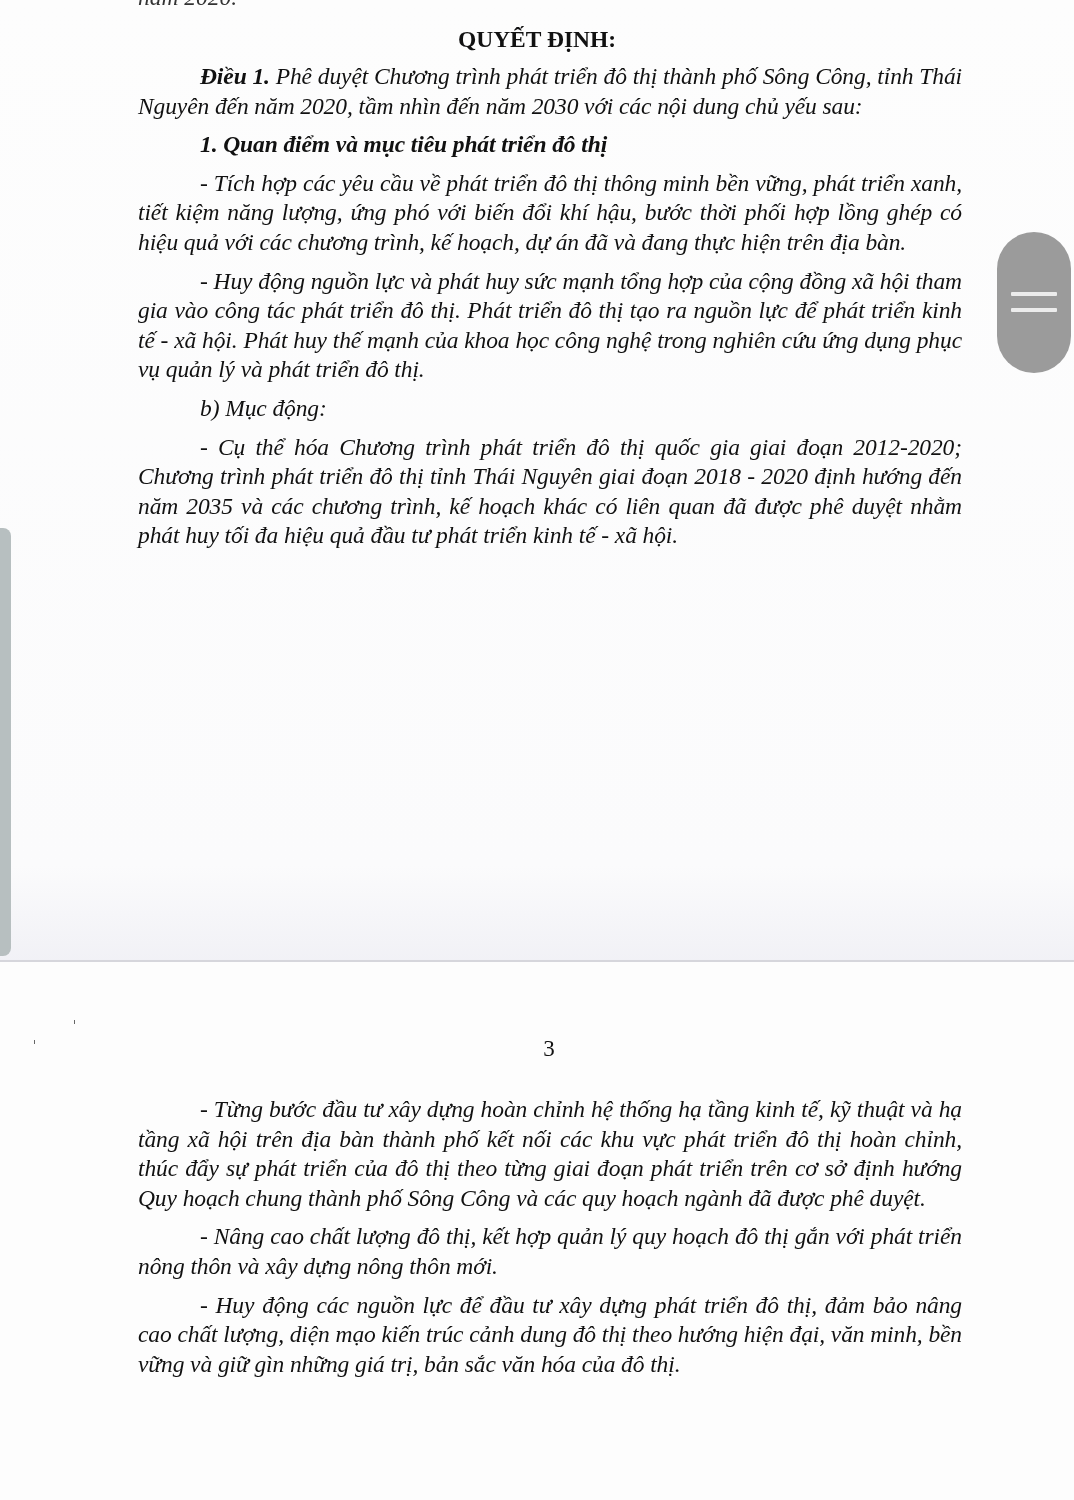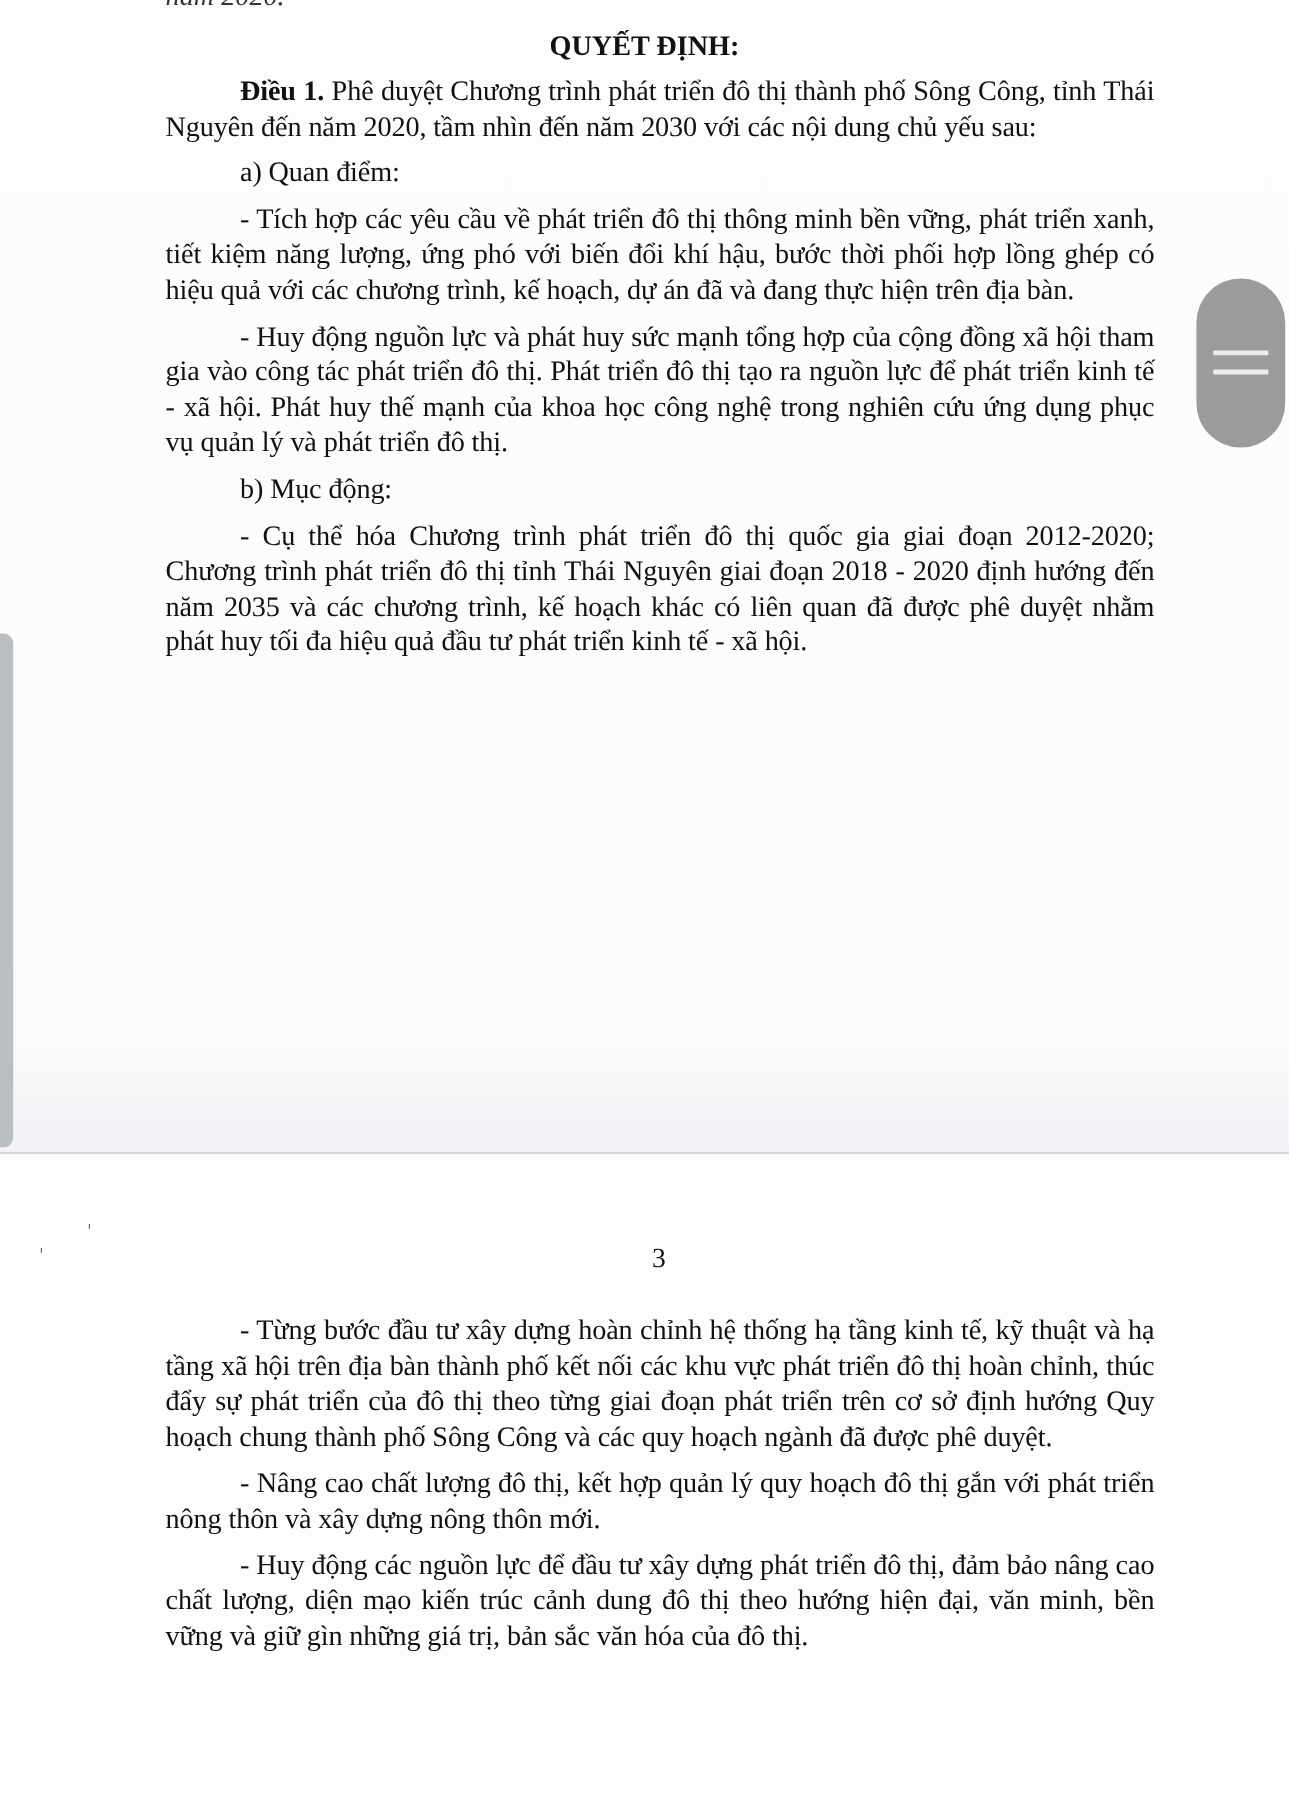--- a/index.html
+++ b/index.html
@@ -40,20 +40,21 @@
     background: #fdfdfd;
   }
   .text-block {
     position: absolute;
     left: 138px;
     width: 824px;
     font-size: 23.5px;
     line-height: 29.6px;
     text-align: justify;
     letter-spacing: -0.1px;
+    font-style: italic;
   }
   .text-block p {
     margin: 0;
   }
   .indent {
     text-indent: 62px;
   }
   .cut-top {
     position: absolute;
     left: 138px;
@@ -121,21 +122,21 @@
 <div class="page page-top"></div>
 <div class="page-divider"></div>
 <div class="page page-bottom"></div>
 
 <div class="cut-top">năm 2020.</div>
 
 <div class="title">QUYẾT ĐỊNH:</div>
 
 <div class="text-block" style="top:62px;">
   <p class="indent"><span class="bold">Điều 1.</span><span> Phê duyệt Chương trình phát triển đô thị thành phố Sông Công, tỉnh Thái Nguyên đến năm 2020, tầm nhìn đến năm 2030 với các nội dung chủ yếu sau:</span></p>
-  <p class="indent gap-sm">a) Quan điểm:</p>
+  <p class="indent bold gap-sm">1. Quan điểm và mục tiêu phát triển đô thị</p>
   <p class="indent gap-md">- Tích hợp các yêu cầu về phát triển đô thị thông minh bền vững, phát triển xanh, tiết kiệm năng lượng, ứng phó với biến đổi khí hậu, bước thời phối hợp lồng ghép có hiệu quả với các chương trình, kế hoạch, dự án đã và đang thực hiện trên địa bàn.</p>
   <p class="indent gap-md">- Huy động nguồn lực và phát huy sức mạnh tổng hợp của cộng đồng xã hội tham gia vào công tác phát triển đô thị. Phát triển đô thị tạo ra nguồn lực để phát triển kinh tế - xã hội. Phát huy thế mạnh của khoa học công nghệ trong nghiên cứu ứng dụng phục vụ quản lý và phát triển đô thị.</p>
   <p class="indent gap-sm">b) Mục động:</p>
   <p class="indent gap-sm">- Cụ thể hóa Chương trình phát triển đô thị quốc gia giai đoạn 2012-2020; Chương trình phát triển đô thị tỉnh Thái Nguyên giai đoạn 2018 - 2020 định hướng đến năm 2035 và các chương trình, kế hoạch khác có liên quan đã được phê duyệt nhằm phát huy tối đa hiệu quả đầu tư phát triển kinh tế - xã hội.</p>
 </div>
 
 <div class="page-number">3</div>
 
 <div class="speck" style="left:34px; top:1040px; height:4px;"></div>
 <div class="speck" style="left:74px; top:1020px; height:4px;"></div>

